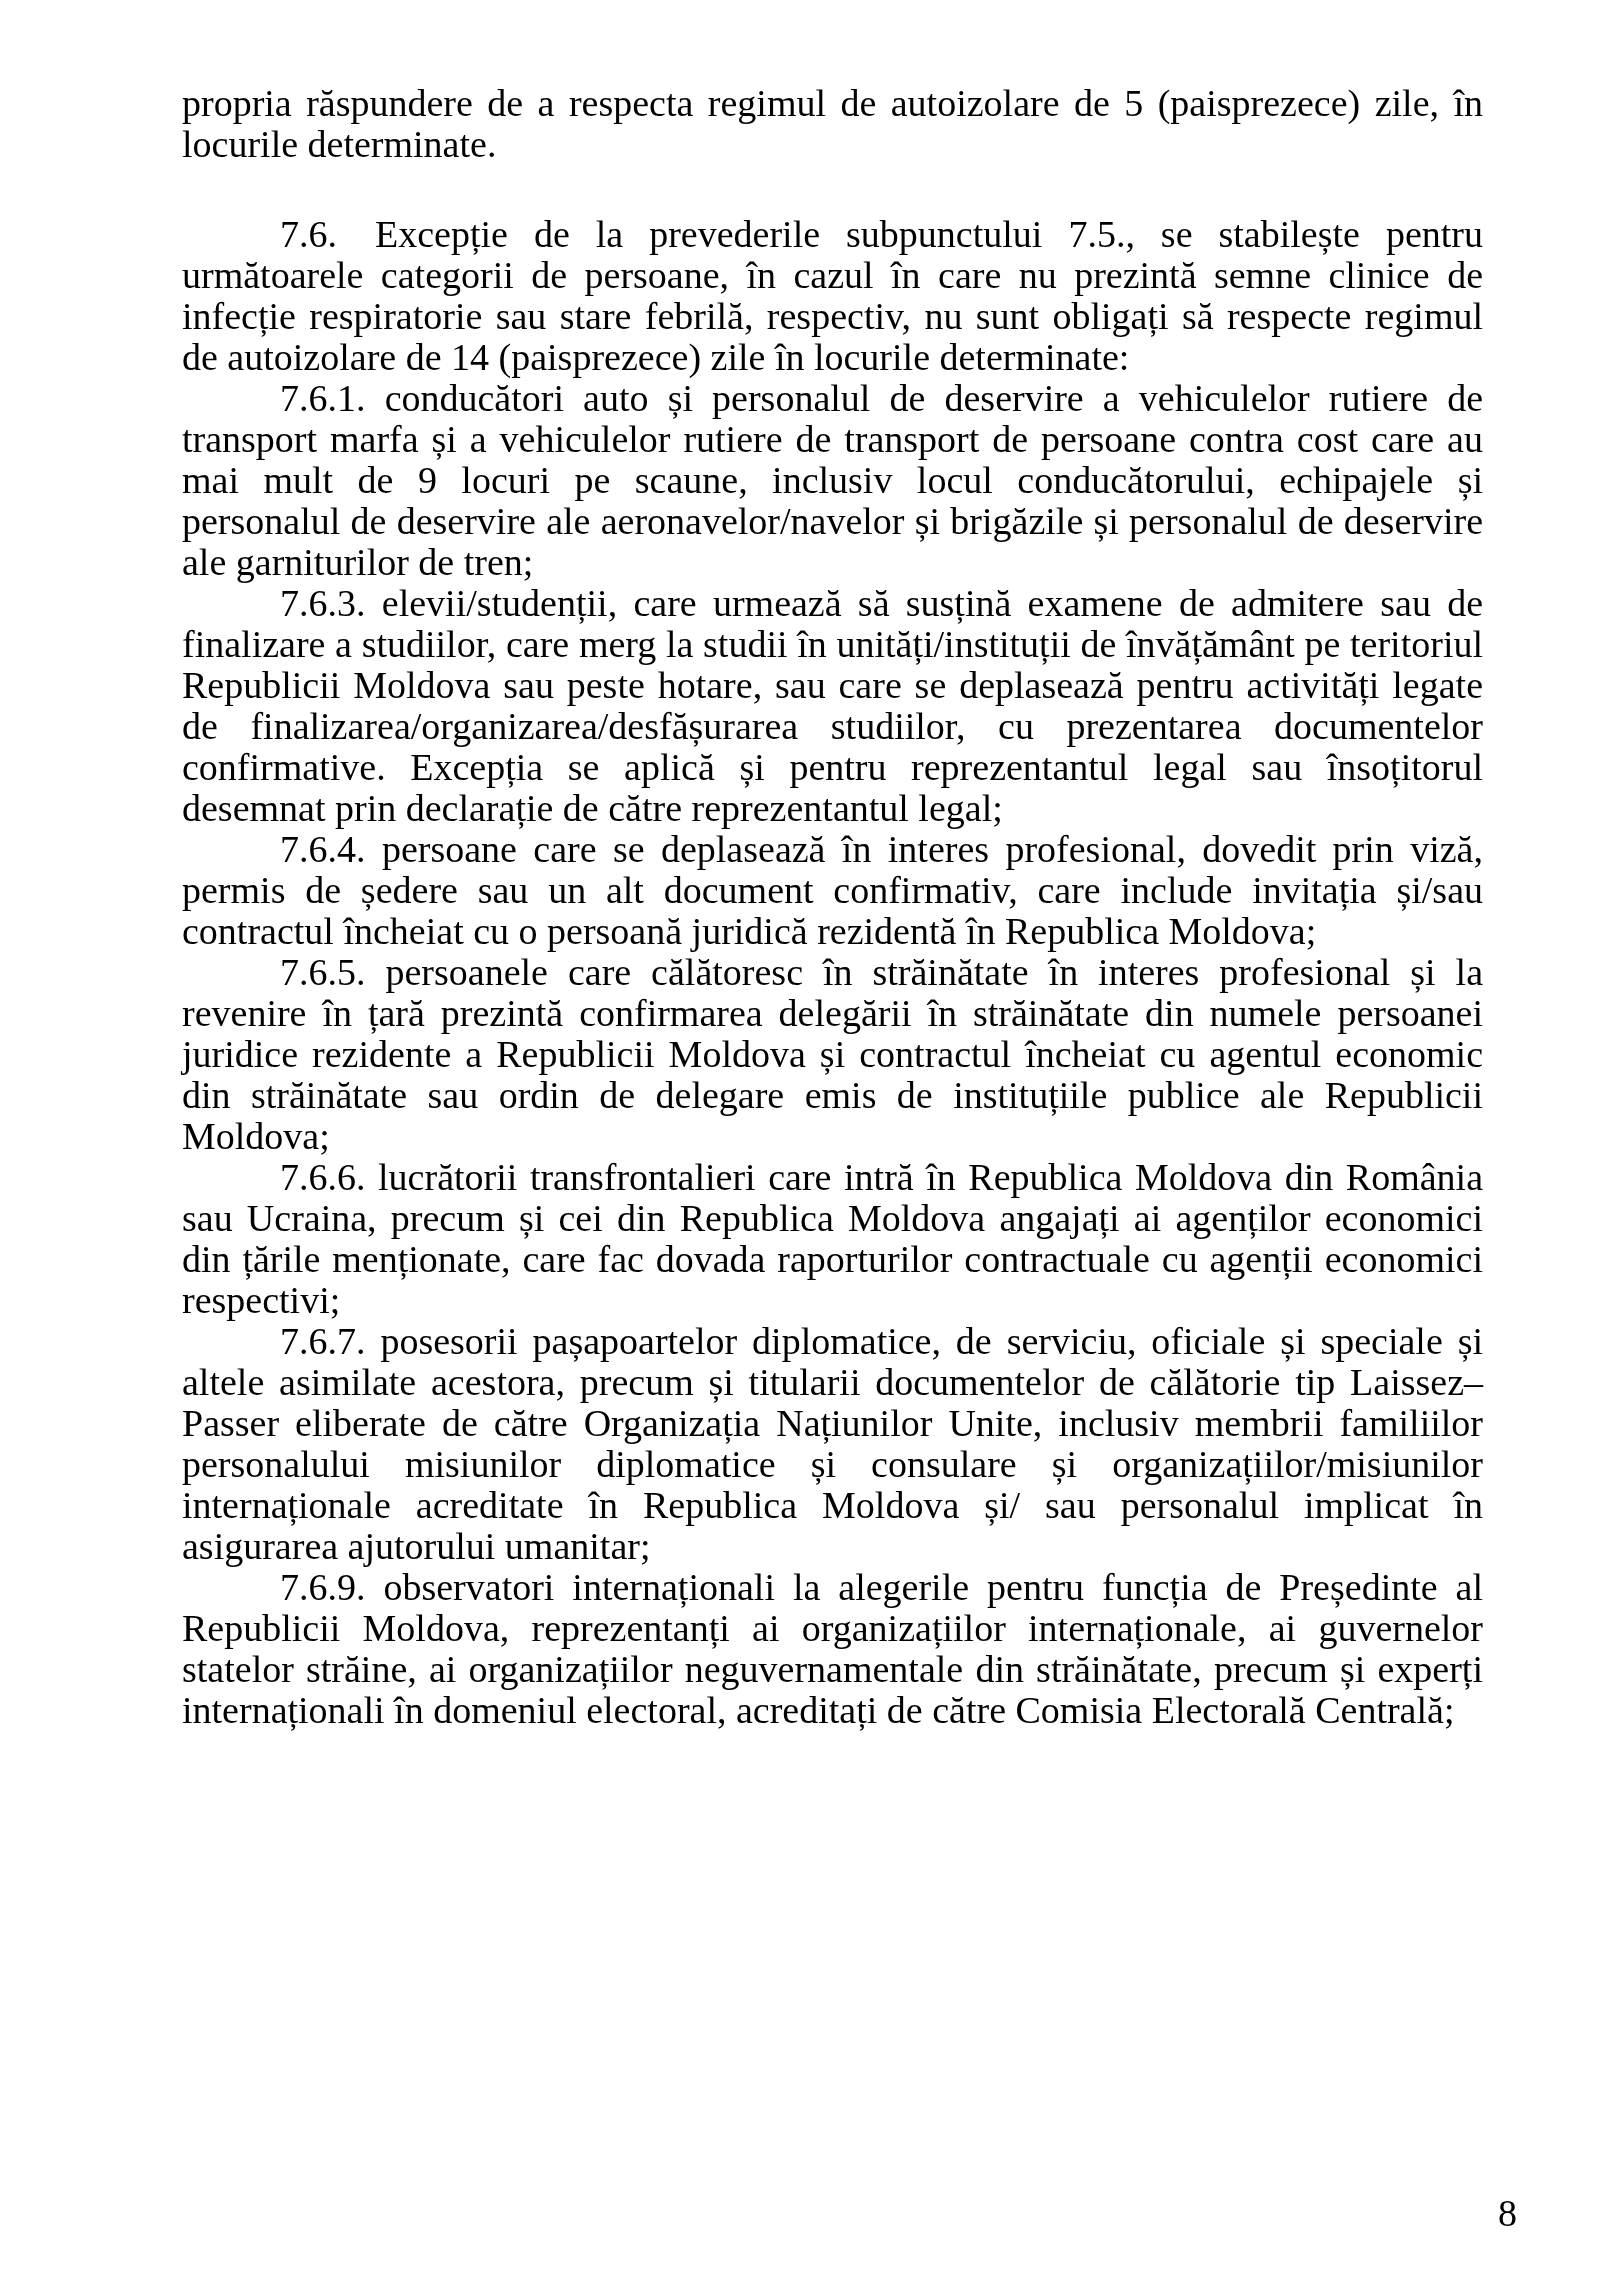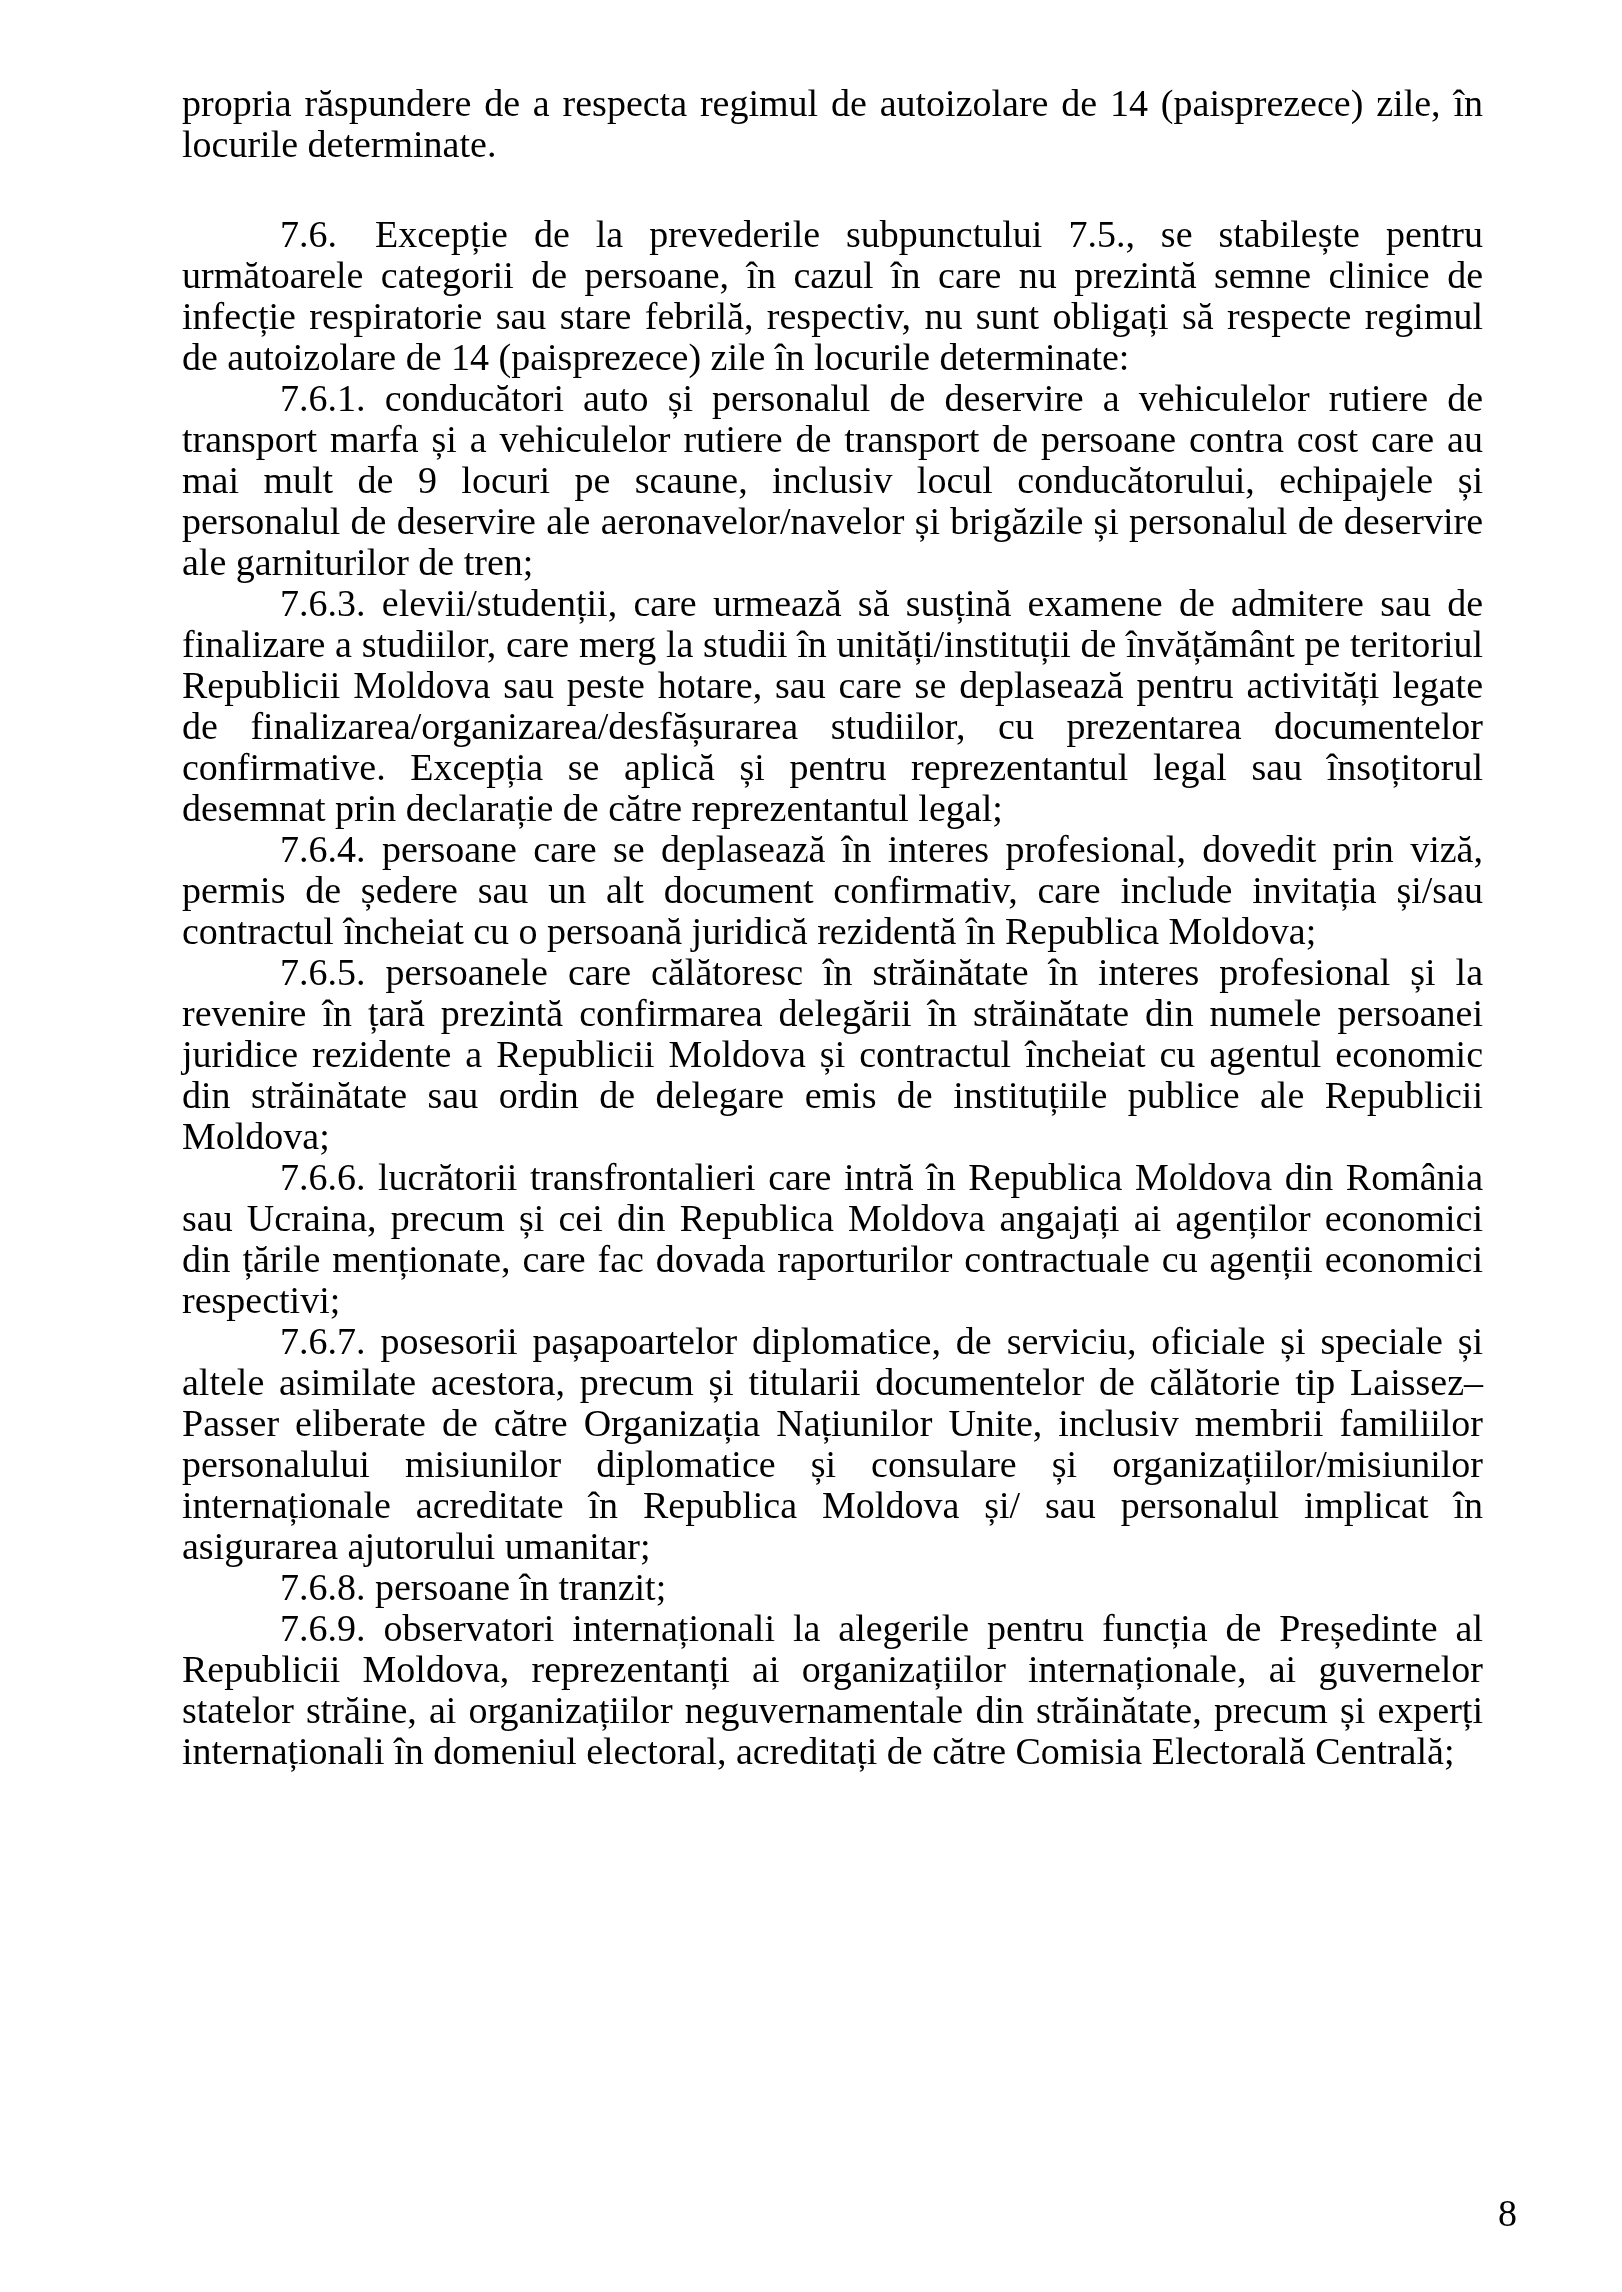--- a/index.html
+++ b/index.html
@@ -42,26 +42,25 @@
     top: 2193px;
     font-size: 38px;
     line-height: 41px;
   }
 </style>
 </head>
 <body>
 
 <div class="page">
   <div class="content" id="content">
-      <p class="para no-indent"><span>propria răspundere de a respecta regimul de autoizolare de 14 (paisprezece) zile, în locurile determinate.</span></p>
+      <p class="para no-indent"><span>propria răspundere de a respecta regimul de autoizolare de 5 (paisprezece) zile, în locurile determinate.</span></p>
       <p class="para space-before"><span class="pnum tab-sm">7.6.</span><span>Excepție de la prevederile subpunctului 7.5., se stabilește pentru următoarele categorii de persoane, în cazul în care nu prezintă semne clinice de infecție respiratorie sau stare febrilă, respectiv, nu sunt obligați să respecte regimul de autoizolare de 14 (paisprezece) zile în locurile determinate:</span></p>
       <p class="para"><span class="pnum">7.6.1.</span> <span>conducători auto și personalul de deservire a vehiculelor rutiere de transport marfa și a vehiculelor rutiere de transport de persoane contra cost care au mai mult de 9 locuri pe scaune, inclusiv locul conducătorului, echipajele și personalul de deservire ale aeronavelor/navelor și brigăzile și personalul de deservire ale garniturilor de tren;</span></p>
       <p class="para"><span class="pnum">7.6.3.</span> <span>elevii/studenții, care urmează să susțină examene de admitere sau de finalizare a studiilor, care merg la studii în unități/instituții de învățământ pe teritoriul Republicii Moldova sau peste hotare, sau care se deplasează pentru activități legate de finalizarea/organizarea/desfășurarea studiilor, cu prezentarea documentelor confirmative. Excepția se aplică și pentru reprezentantul legal sau însoțitorul desemnat prin declarație de către reprezentantul legal;</span></p>
       <p class="para"><span class="pnum">7.6.4.</span> <span>persoane care se deplasează în interes profesional, dovedit prin viză, permis de ședere sau un alt document confirmativ, care include invitația și/sau contractul încheiat cu o persoană juridică rezidentă în Republica Moldova;</span></p>
       <p class="para"><span class="pnum">7.6.5.</span> <span>persoanele care călătoresc în străinătate în interes profesional și la revenire în țară prezintă confirmarea delegării în străinătate din numele persoanei juridice rezidente a Republicii Moldova și contractul încheiat cu agentul economic din străinătate sau ordin de delegare emis de instituțiile publice ale Republicii Moldova;</span></p>
       <p class="para"><span class="pnum">7.6.6.</span> <span>lucrătorii transfrontalieri care intră în Republica Moldova din România sau Ucraina, precum și cei din Republica Moldova angajați ai agenților economici din țările menționate, care fac dovada raporturilor contractuale cu agenții economici respectivi;</span></p>
       <p class="para"><span class="pnum">7.6.7.</span> <span>posesorii pașapoartelor diplomatice, de serviciu, oficiale și speciale și altele asimilate acestora, precum și titularii documentelor de călătorie tip Laissez–Passer eliberate de către Organizația Națiunilor Unite, inclusiv membrii familiilor personalului misiunilor diplomatice și consulare și organizațiilor/misiunilor internaționale acreditate în Republica Moldova și/ sau personalul implicat în asigurarea ajutorului umanitar;</span></p>
-      <p class="para"><span class="pnum">7.6.8.</span> <span>persoane în tranzit;</span></p>
       <p class="para"><span class="pnum">7.6.9.</span> <span>observatori internaționali la alegerile pentru funcția de Președinte al Republicii Moldova, reprezentanți ai organizațiilor internaționale, ai guvernelor statelor străine, ai organizațiilor neguvernamentale din străinătate, precum și experți internaționali în domeniul electoral, acreditați de către Comisia Electorală Centrală;</span></p>
     </div>
   <div class="page-number">8</div>
 </div>
 
 
 </body></html>

